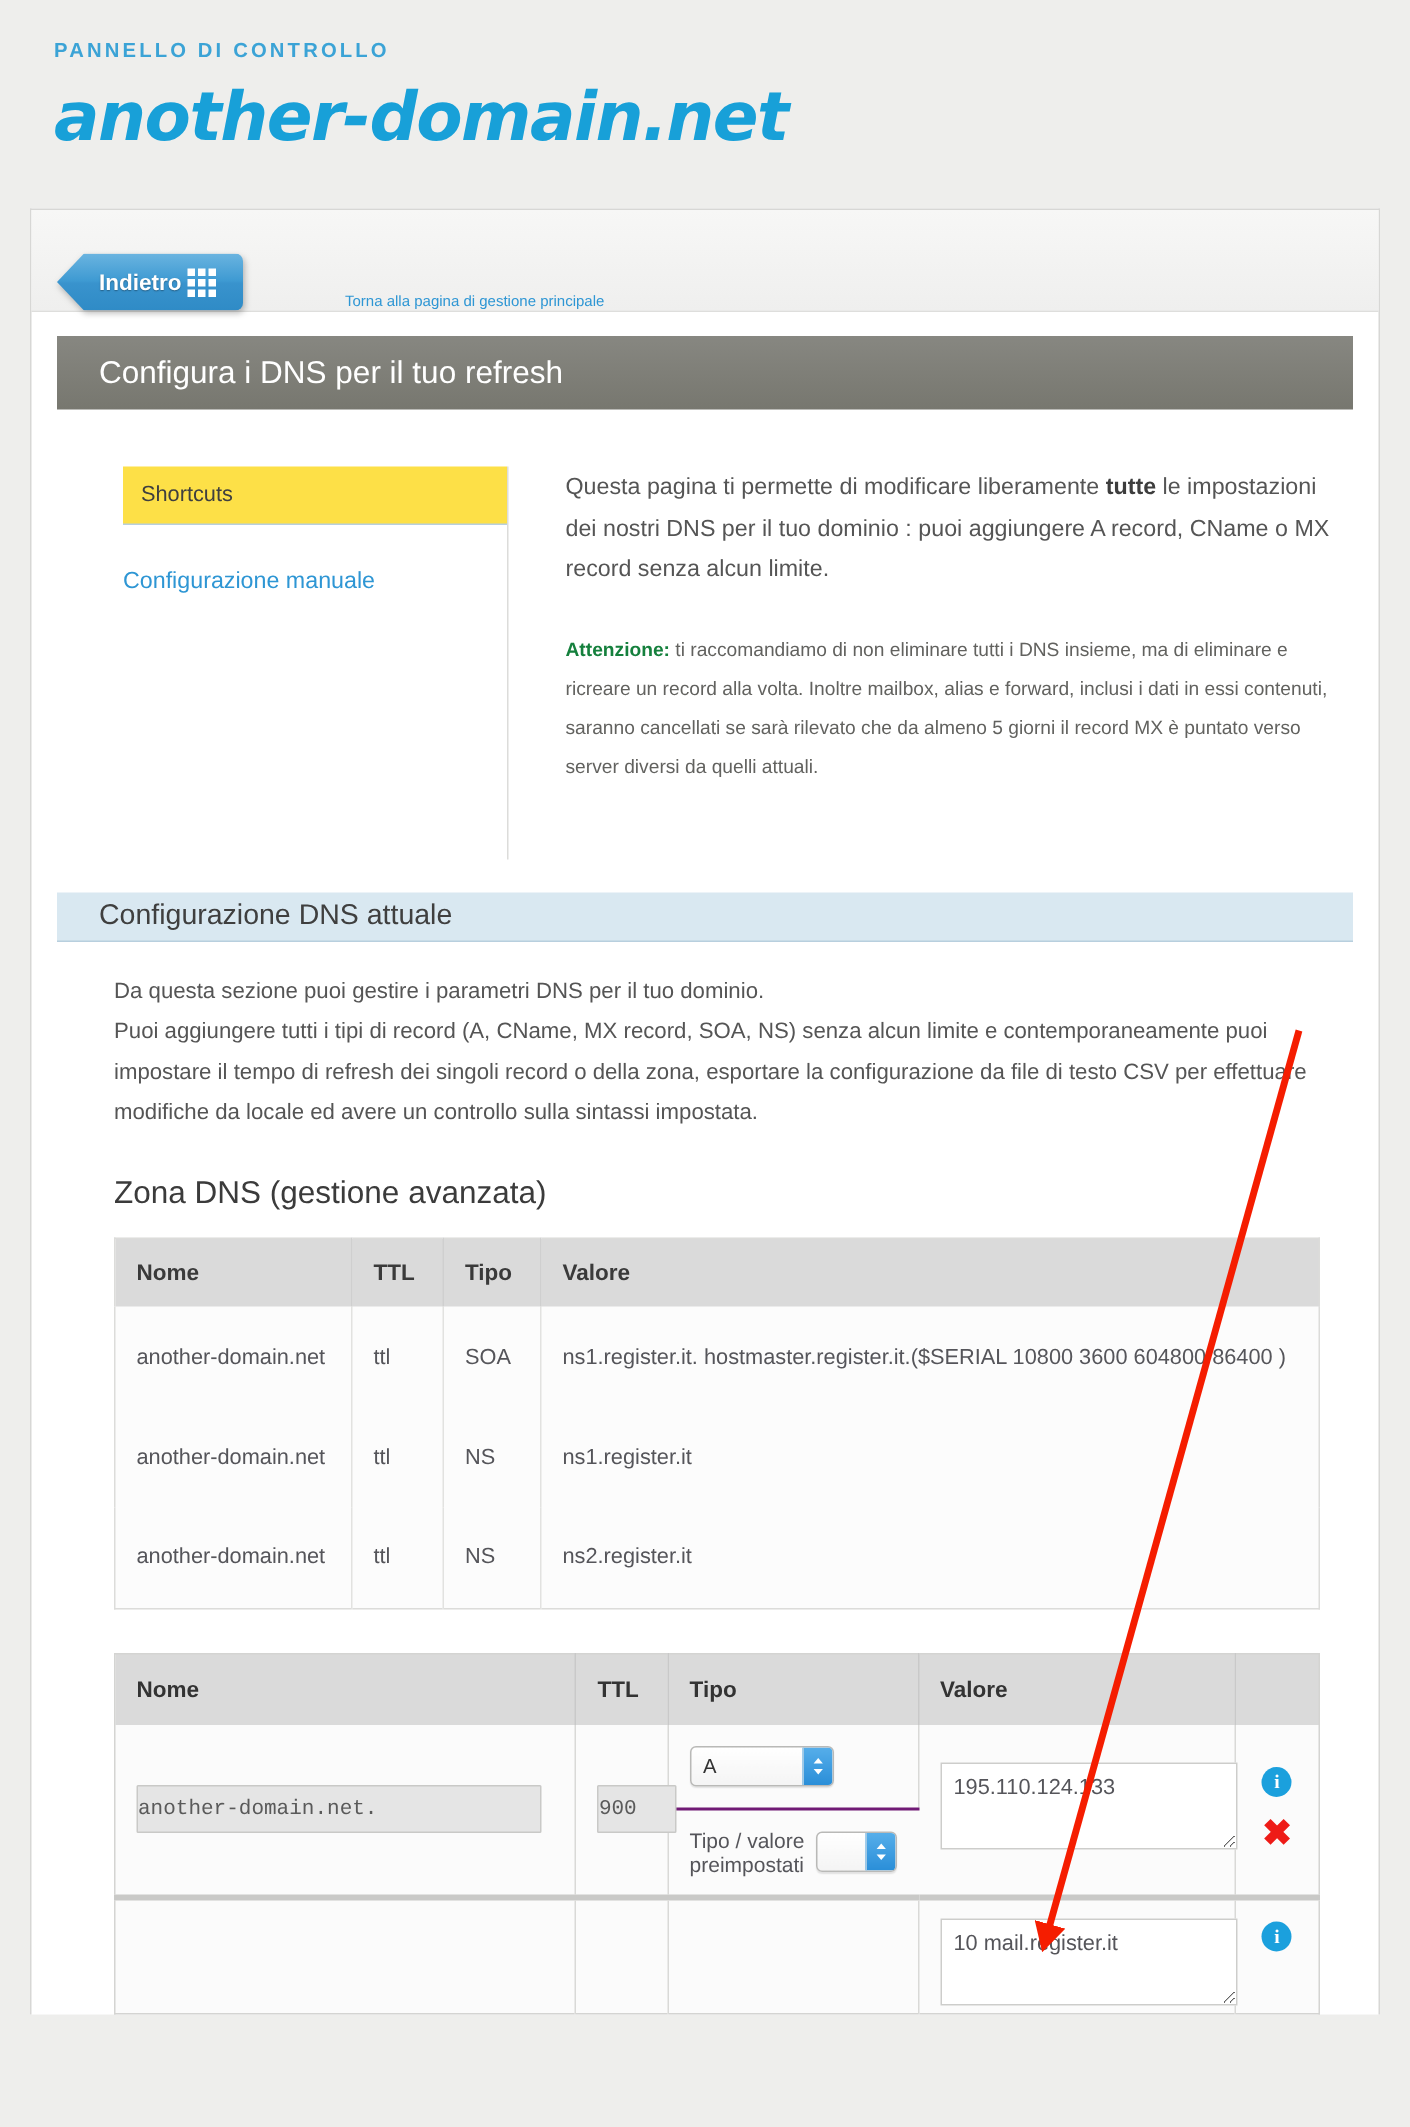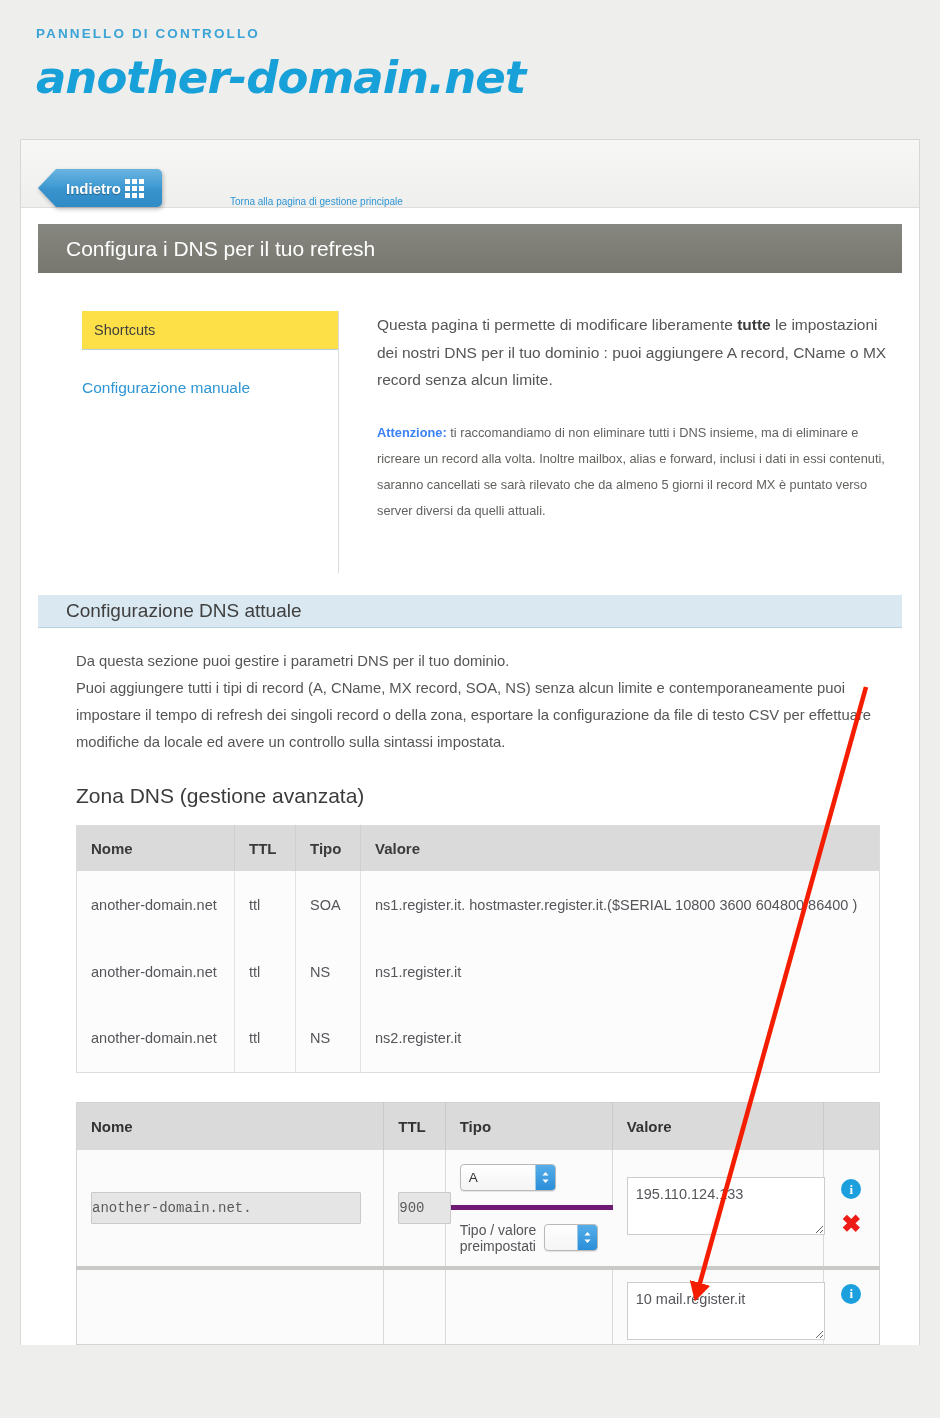--- a/index.html
+++ b/index.html
@@ -161,21 +161,21 @@
     color: #555555;
     margin: 0;
   }
   .intro-lead b { color: #3d3d3d; }
   .intro-note {
     font-size: 12.8px;
     line-height: 2.05;
     color: #62625f;
     margin: 26px 0 0 0;
   }
-  .intro-note b { color: #3b82f6; }
+  .intro-note b { color: #15803d; }
 
   
   .section-head {
     margin: 22px 17px 0 17px;
     background: #d9e8f1;
     border-bottom: 1px solid #b8cfde;
     height: 33px;
     display: flex;
     align-items: center;
     padding-left: 28px;
@@ -356,21 +356,21 @@
   .preset-row {
     display: flex;
     align-items: center;
     gap: 8px;
     padding: 12px 14px;
   }
   .preset-label {
     font-size: 14px;
     color: #55555a;
   }
-  .subsep { border-top: 5px solid #701a75; }
+  .subsep { border-top: 2px solid #701a75; }
 
   .icons-cell {
     text-align: center;
     padding: 12px 0;
   }
   .info-icon {
     width: 20px; height: 20px;
     border-radius: 50%;
     background: #1ba0dd;
     color: #ffffff;

